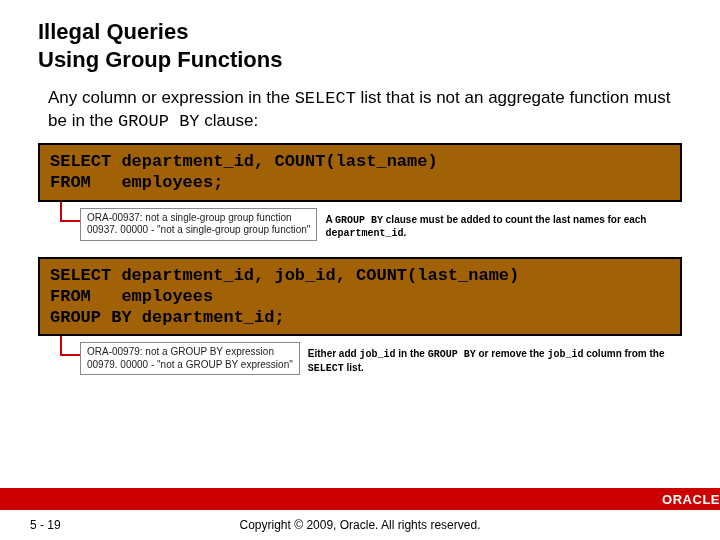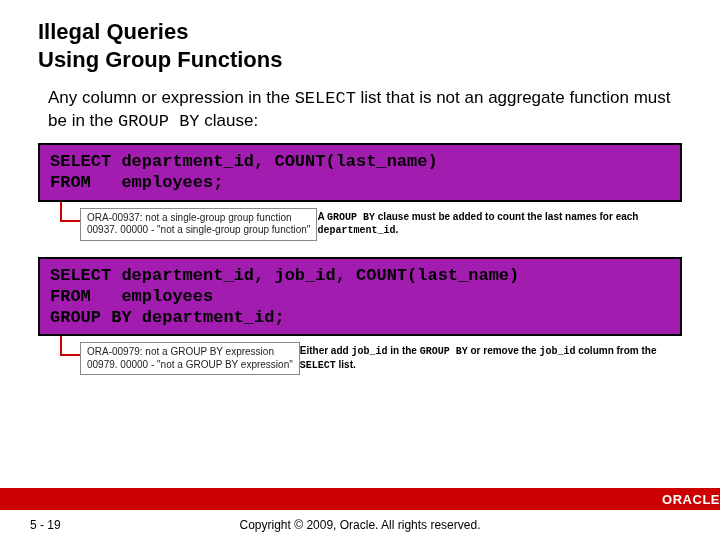--- a/index.html
+++ b/index.html
@@ -26,34 +26,34 @@
   }
   .intro {
     font-size: 17px;
     line-height: 1.3;
     margin-bottom: 10px;
     padding-left: 10px;
     padding-right: 10px;
   }
   .mono { font-family: "Courier New", monospace; }
   .code-box {
-    background: #a21caf;
+    background: #a16207;
     border: 2px solid #000;
     padding: 6px 10px;
     font-family: "Courier New", monospace;
     font-size: 17px;
     font-weight: bold;
     line-height: 1.25;
     white-space: pre;
     margin-bottom: 6px;
   }
   .row {
     display: flex;
-    align-items: center;
-    gap: 0;
+    align-items: flex-end;
+    gap: 8px;
     margin-bottom: 16px;
     position: relative;
   }
   .err-wrap {
     flex: 0 0 auto;
     margin-left: 42px;
     position: relative;
   }
   .err-box {
     background: #fff;

